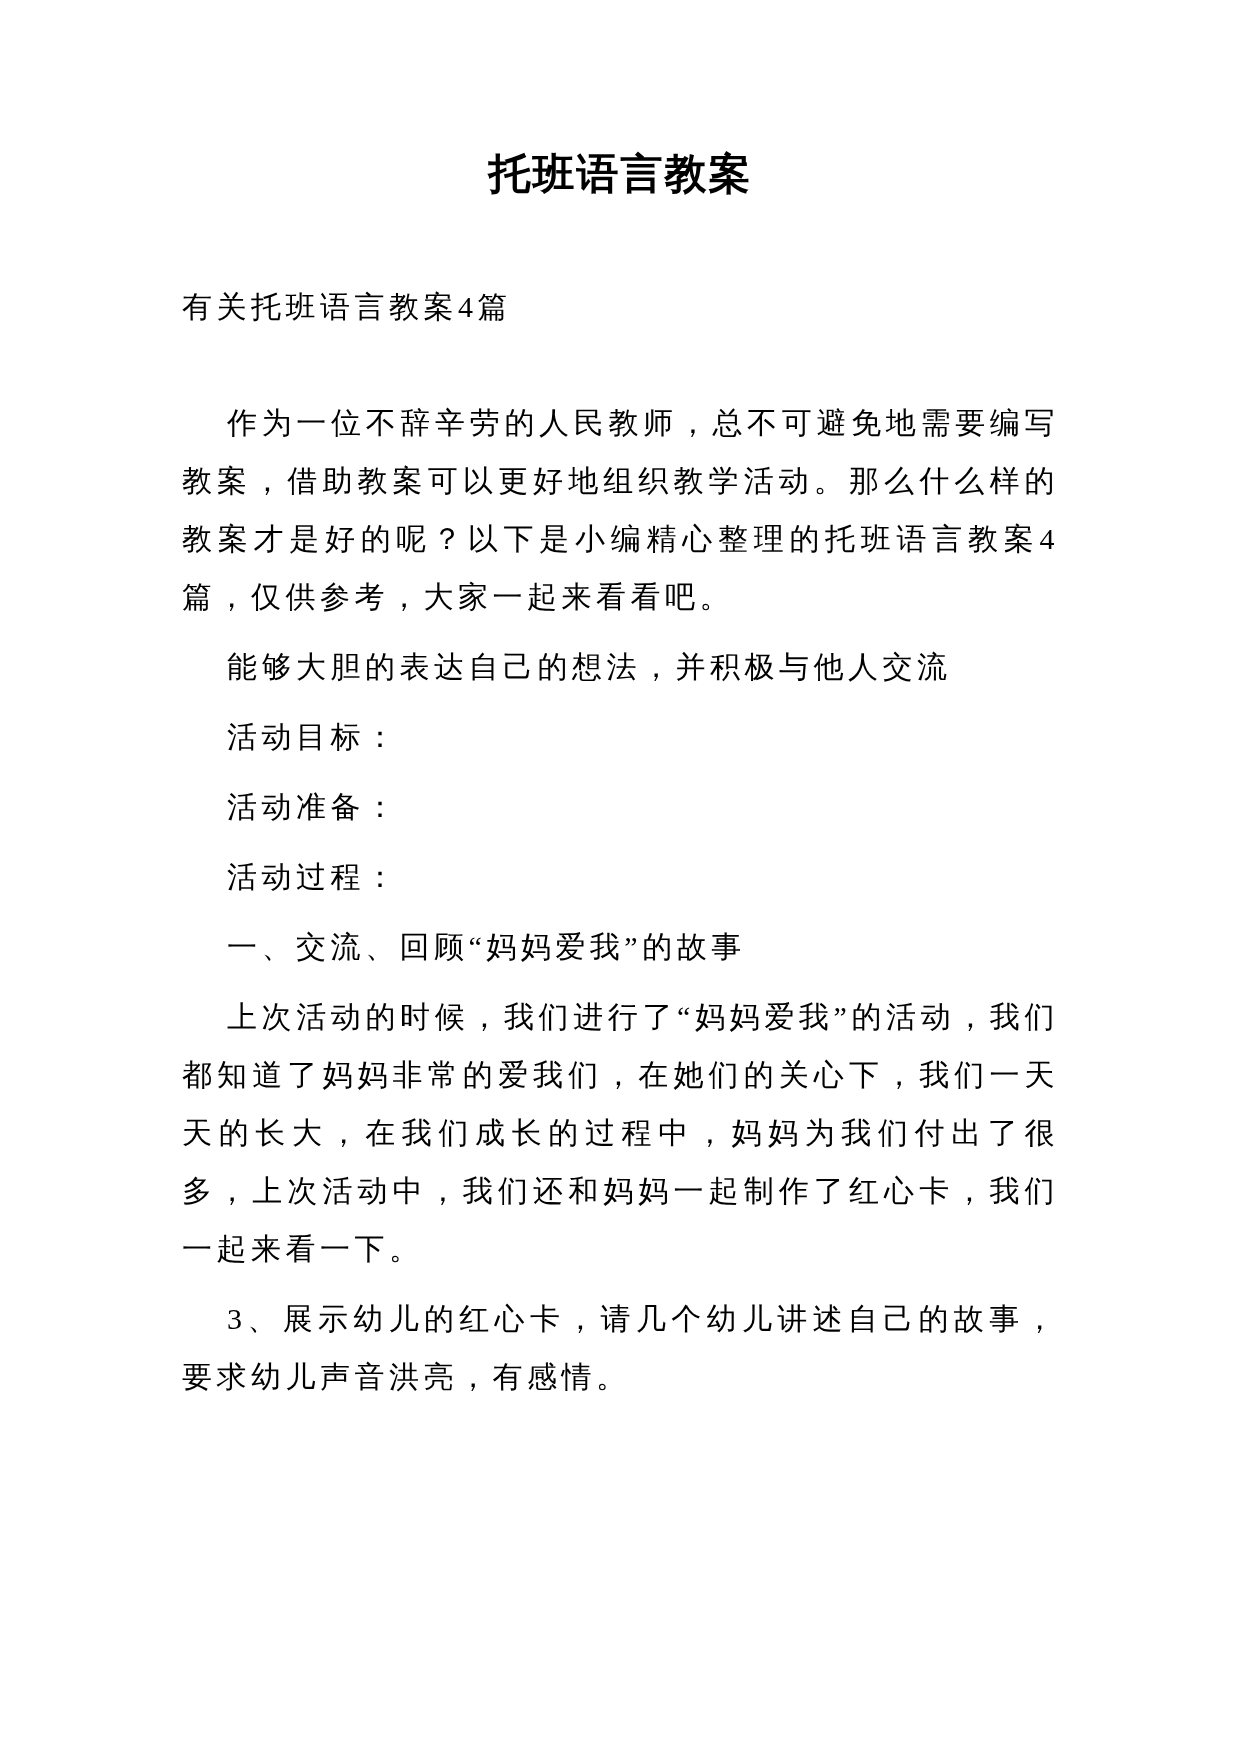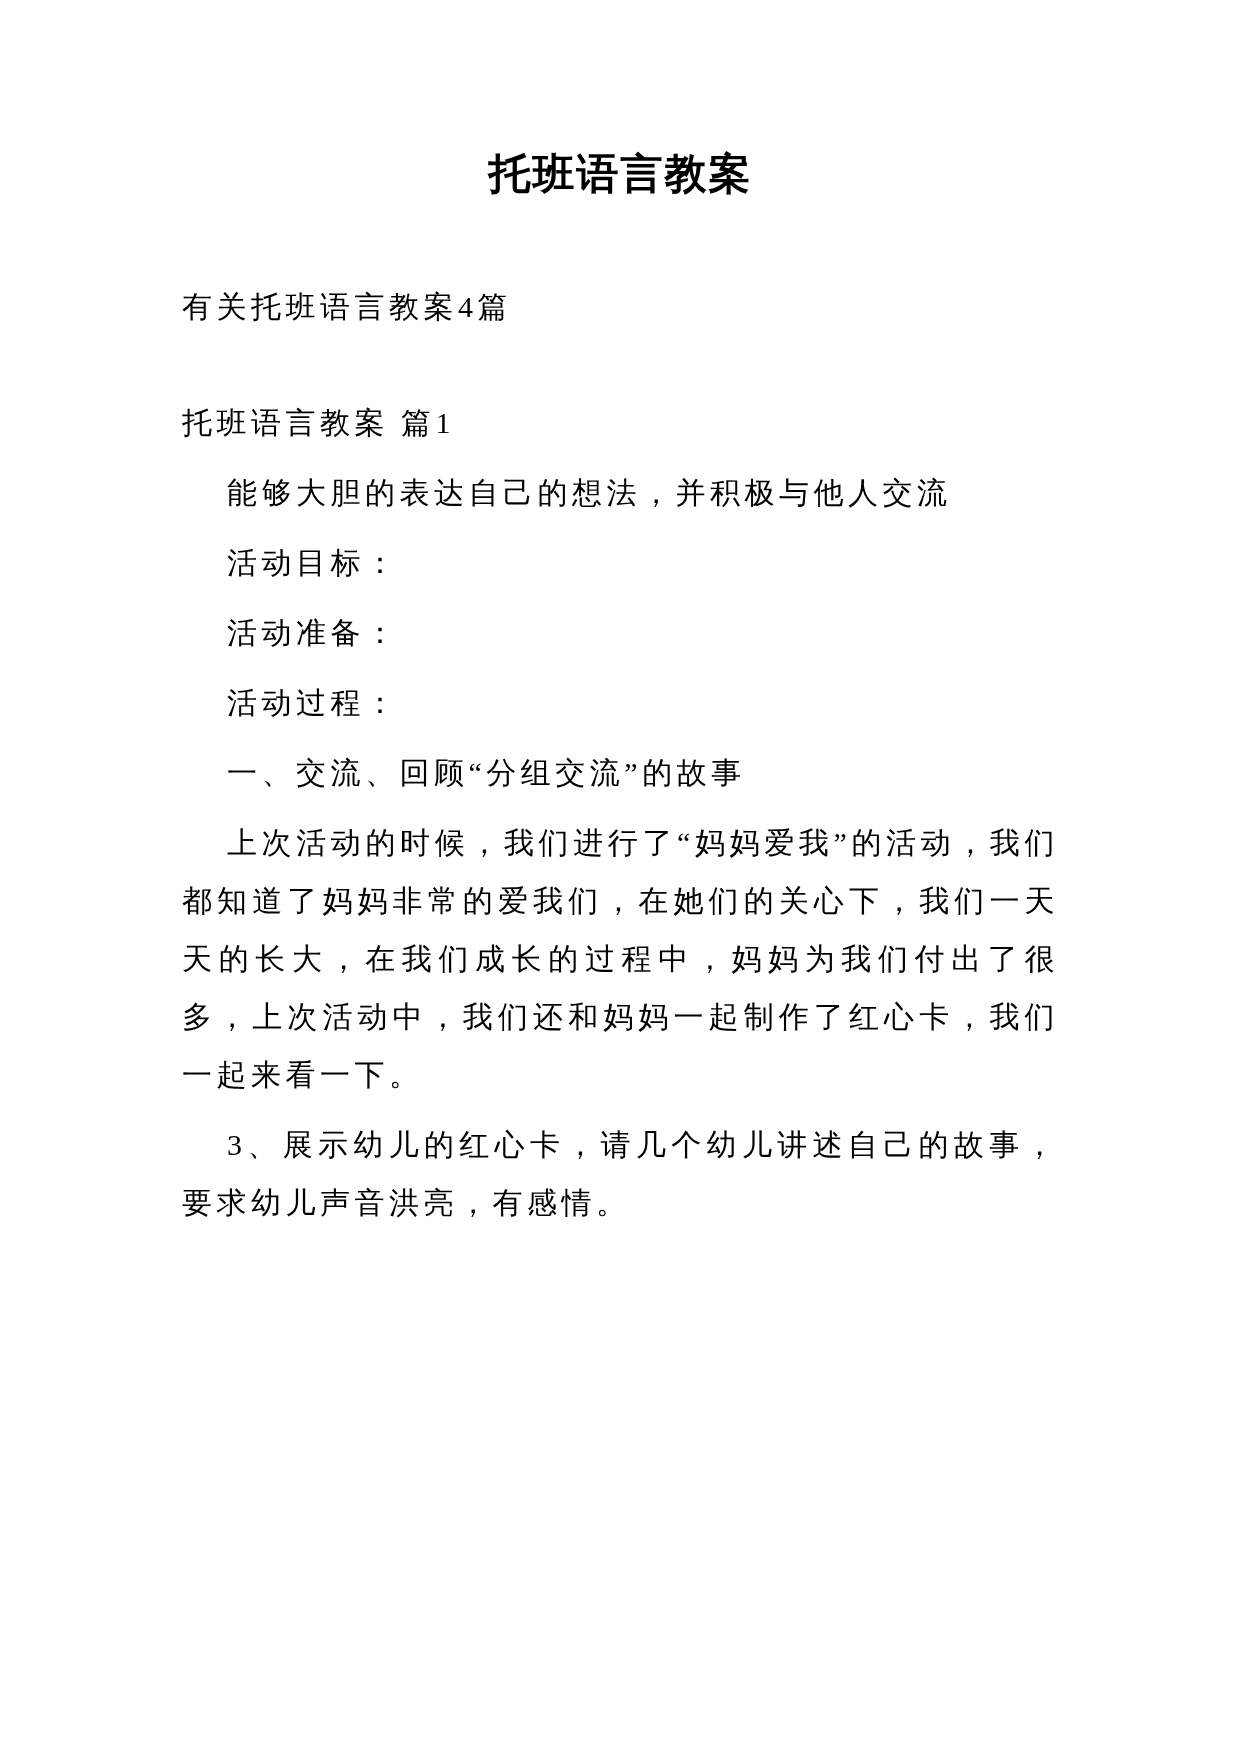--- a/index.html
+++ b/index.html
@@ -43,33 +43,33 @@
 </style>
 </head>
 <body>
 
 <div class="page">
   <h1 class="doc-title">托班语言教案</h1>
 
   <div>
     <p class="para gap-after">有关托班语言教案4篇</p>
 
+    <p class="para indent">作为一位不辞辛劳的人民教师，总不可避免地需要编写教案，借助教案可以更好地组织教学活动。那么什么样的教案才是好的呢？以下是小编精心整理的托班语言教案4篇，仅供参考，大家一起来看看吧。</p>
 
-    <p class="para">托班语言教案 篇1</p>
 
     <p class="para indent">能够大胆的表达自己的想法，并积极与他人交流</p>
 
     <p class="para indent">活动目标：</p>
 
     <p class="para indent">活动准备：</p>
 
 
     <p class="para indent">活动过程：</p>
 
-    <p class="para indent">一、交流、回顾“分组交流”的故事</p>
+    <p class="para indent">一、交流、回顾“妈妈爱我”的故事</p>
 
     <p class="para indent">上次活动的时候，我们进行了“妈妈爱我”的活动，我们都知道了妈妈非常的爱我们，在她们的关心下，我们一天天的长大，在我们成长的过程中，妈妈为我们付出了很多，上次活动中，我们还和妈妈一起制作了红心卡，我们一起来看一下。</p>
 
 
     <p class="para indent">3、展示幼儿的红心卡，请几个幼儿讲述自己的故事，要求幼儿声音洪亮，有感情。</p>
 
   </div>
 </div>
 
 </body></html>

